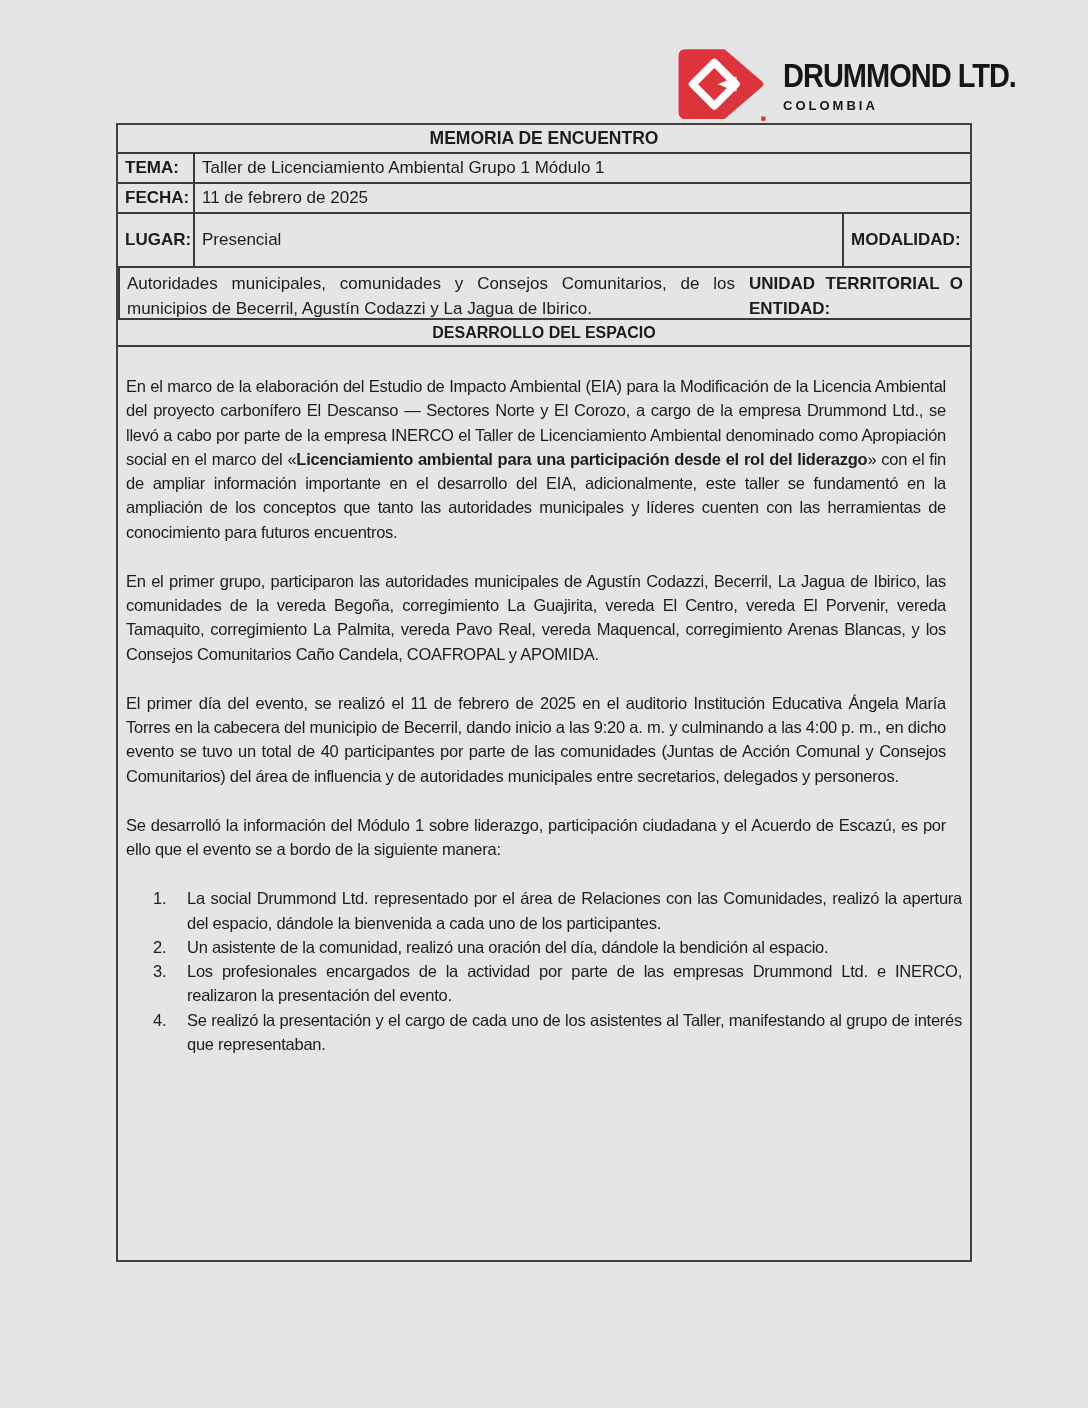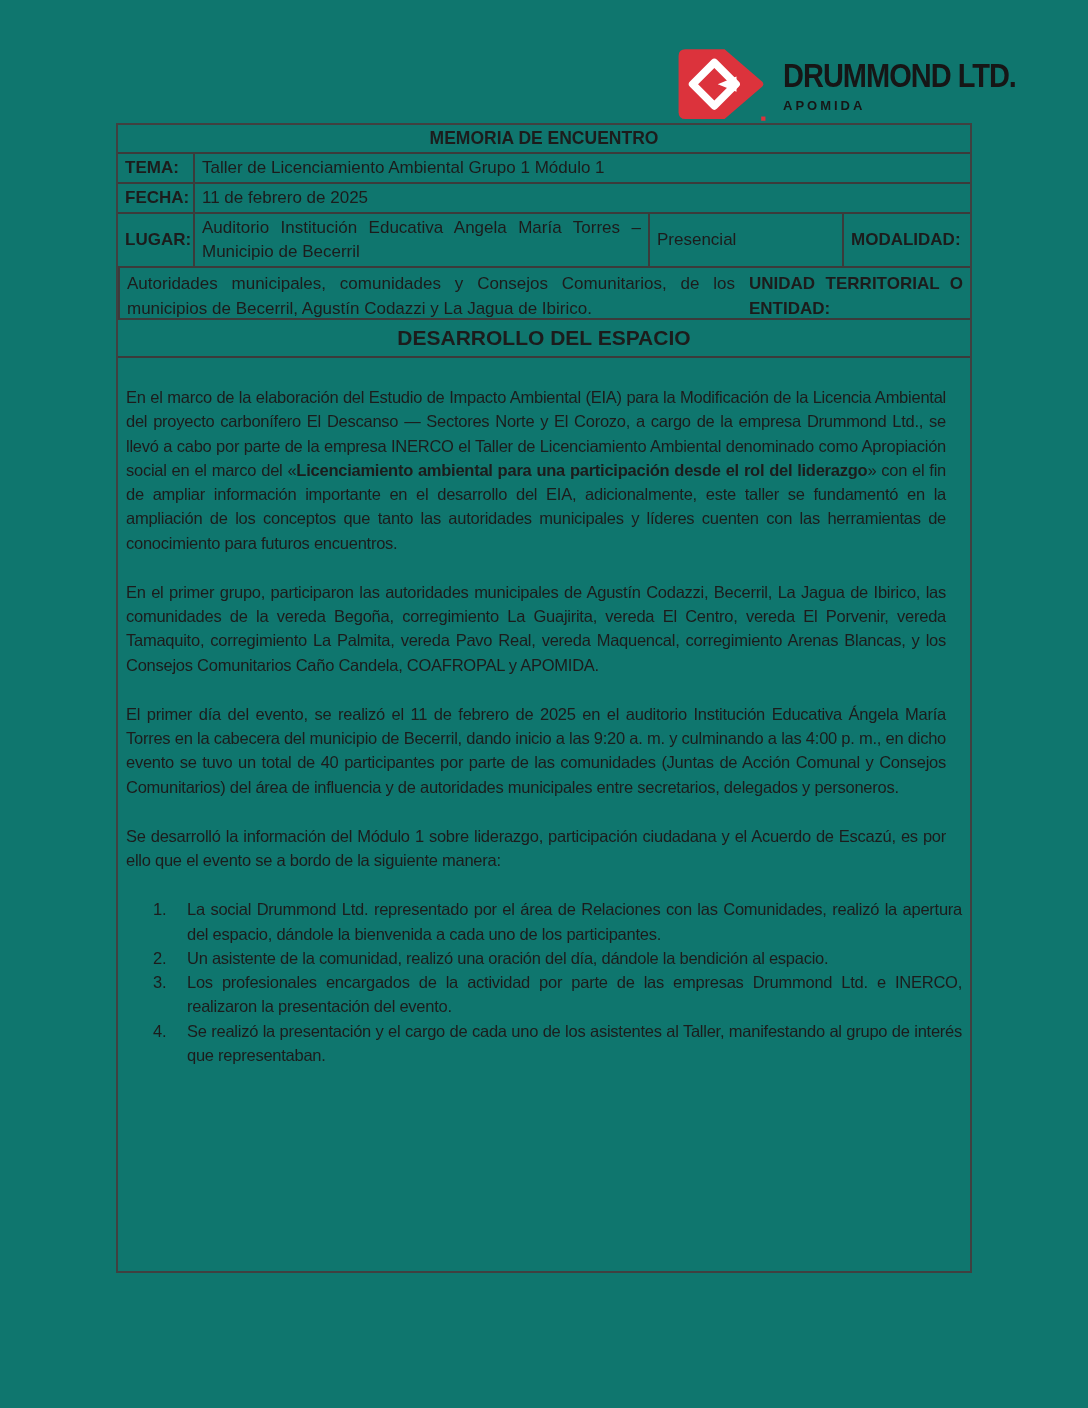--- a/index.html
+++ b/index.html
@@ -1,20 +1,20 @@
 <!DOCTYPE html>
 <html><head>
 <meta charset="utf-8">
 <style>
   html,body { margin:0; padding:0; background:#ffffff; }
   .page {
     position:relative;
     width:1088px;
     height:1408px;
-    background:#0f766e;
+    background:#e5e5e5;
     font-family:"Liberation Sans", sans-serif;
     color:#1c1c1c;
     overflow:hidden;
   }
 
   
   .logo { position:absolute; left:676px; top:46px; display:flex; align-items:flex-start; }
   .logo-mark { width:92px; height:78px; flex:none; }
   .logo-text { margin-left:15px; padding-top:14px; }
   .logo-company {
@@ -39,22 +39,22 @@
   .cell { box-sizing:border-box; padding:3px 7px; line-height:1.42; }
   .cell.bordered { border-left:2px solid #3b3b3b; }
   .label { font-weight:bold; }
   .vcenter { display:flex; align-items:center; }
 
   .title-row { height:29px; align-items:center; justify-content:center;
                font-weight:bold; font-size:17.5px; }
   .row-tema, .row-fecha { height:30px; align-items:stretch; }
   .row-lugar { height:54px; }
   .row-unidad { height:52px; }
-  .section-row { height:38px; align-items:center; justify-content:center;
-                 font-weight:bold; font-size:21px; }
+  .section-row { height:27px; align-items:center; justify-content:center;
+                 font-weight:bold; font-size:16px; }
 
   .w-label   { width:75px; flex:none; }
   .flex-fill { flex:1; min-width:0; }
   .lugar-val { width:455px; flex:none; text-align:justify; }
   .mod-label { width:128px; flex:none; }
   .unidad-label { width:228px; flex:none; text-align:justify; line-height:1.45; padding-top:4px; }
   .unidad-val { flex:1; text-align:justify; line-height:1.45; padding-top:4px; }
 
   
   .content-row { height:913px; }
@@ -78,21 +78,21 @@
 
   <div class="logo">
     <svg class="logo-mark" viewBox="0 0 108 88">
       <path d="M11 2 H57 L101 40 Q104 43 101 46 L57 84 H11 Q3 84 3 76 V10 Q3 2 11 2 Z" fill="#DC333C"></path>
       <rect x="27" y="25" width="36" height="36" transform="rotate(45 45 43)" fill="none" stroke="#ffffff" stroke-width="9" stroke-linejoin="round"></rect>
       <polygon points="49,43 71,34 71,52" fill="#ffffff"></polygon>
       <rect x="100" y="81" width="5" height="5" fill="#DC333C"></rect>
     </svg>
     <div class="logo-text">
       <div class="logo-company">DRUMMOND LTD.</div>
-      <div class="logo-country">APOMIDA</div>
+      <div class="logo-country">COLOMBIA</div>
     </div>
   </div>
 
   <div class="doc-table">
 
     <div class="row title-row">
       <span>MEMORIA DE ENCUENTRO</span>
     </div>
 
     <div class="row row-tema">
@@ -100,21 +100,20 @@
       <div class="cell bordered flex-fill vcenter">Taller de Licenciamiento Ambiental Grupo 1 Módulo 1</div>
     </div>
 
     <div class="row row-fecha">
       <div class="cell label w-label vcenter">FECHA:</div>
       <div class="cell bordered flex-fill vcenter">11 de febrero de 2025</div>
     </div>
 
     <div class="row row-lugar">
       <div class="cell label w-label vcenter">LUGAR:</div>
-      <div class="cell bordered lugar-val vcenter">Auditorio Institución Educativa Angela María Torres – Municipio de Becerril</div>
       <div class="cell bordered flex-fill vcenter">Presencial</div>
       <div class="cell bordered label mod-label vcenter">MODALIDAD:</div>
     </div>
 
     <div class="row row-unidad">
       <div class="cell bordered unidad-val">Autoridades municipales, comunidades y Consejos Comunitarios, de los municipios de Becerril, Agustín Codazzi y La Jagua de Ibirico.</div>
       <div class="cell label unidad-label">UNIDAD TERRITORIAL O ENTIDAD:</div>
     </div>
 
     <div class="row section-row">

